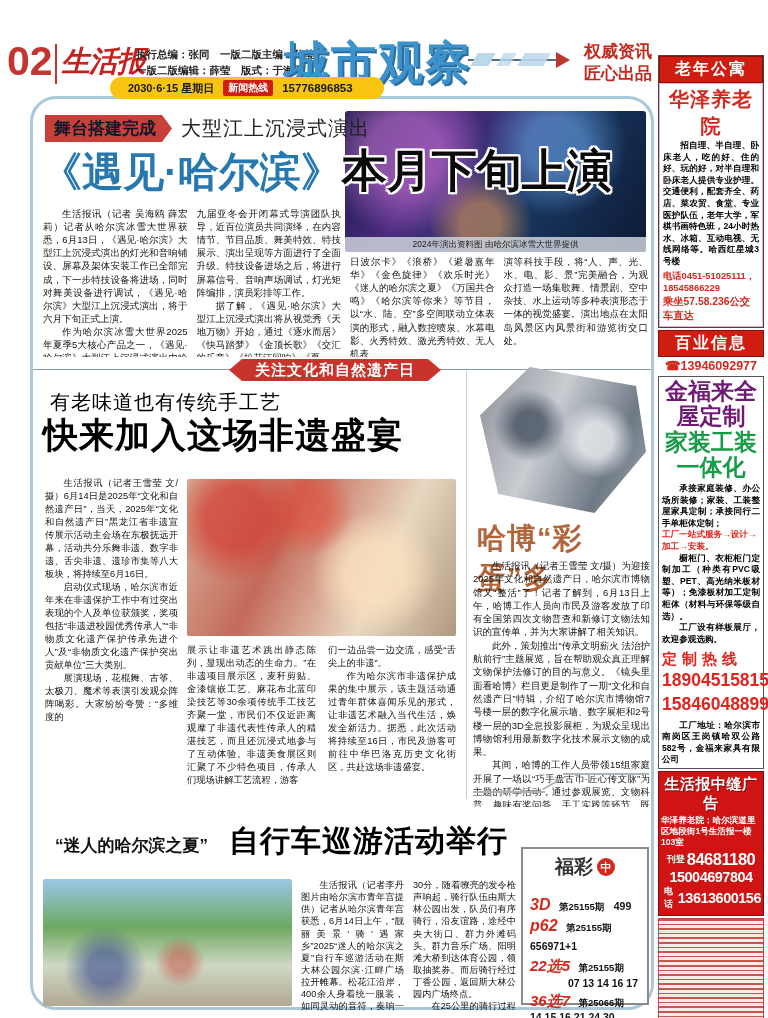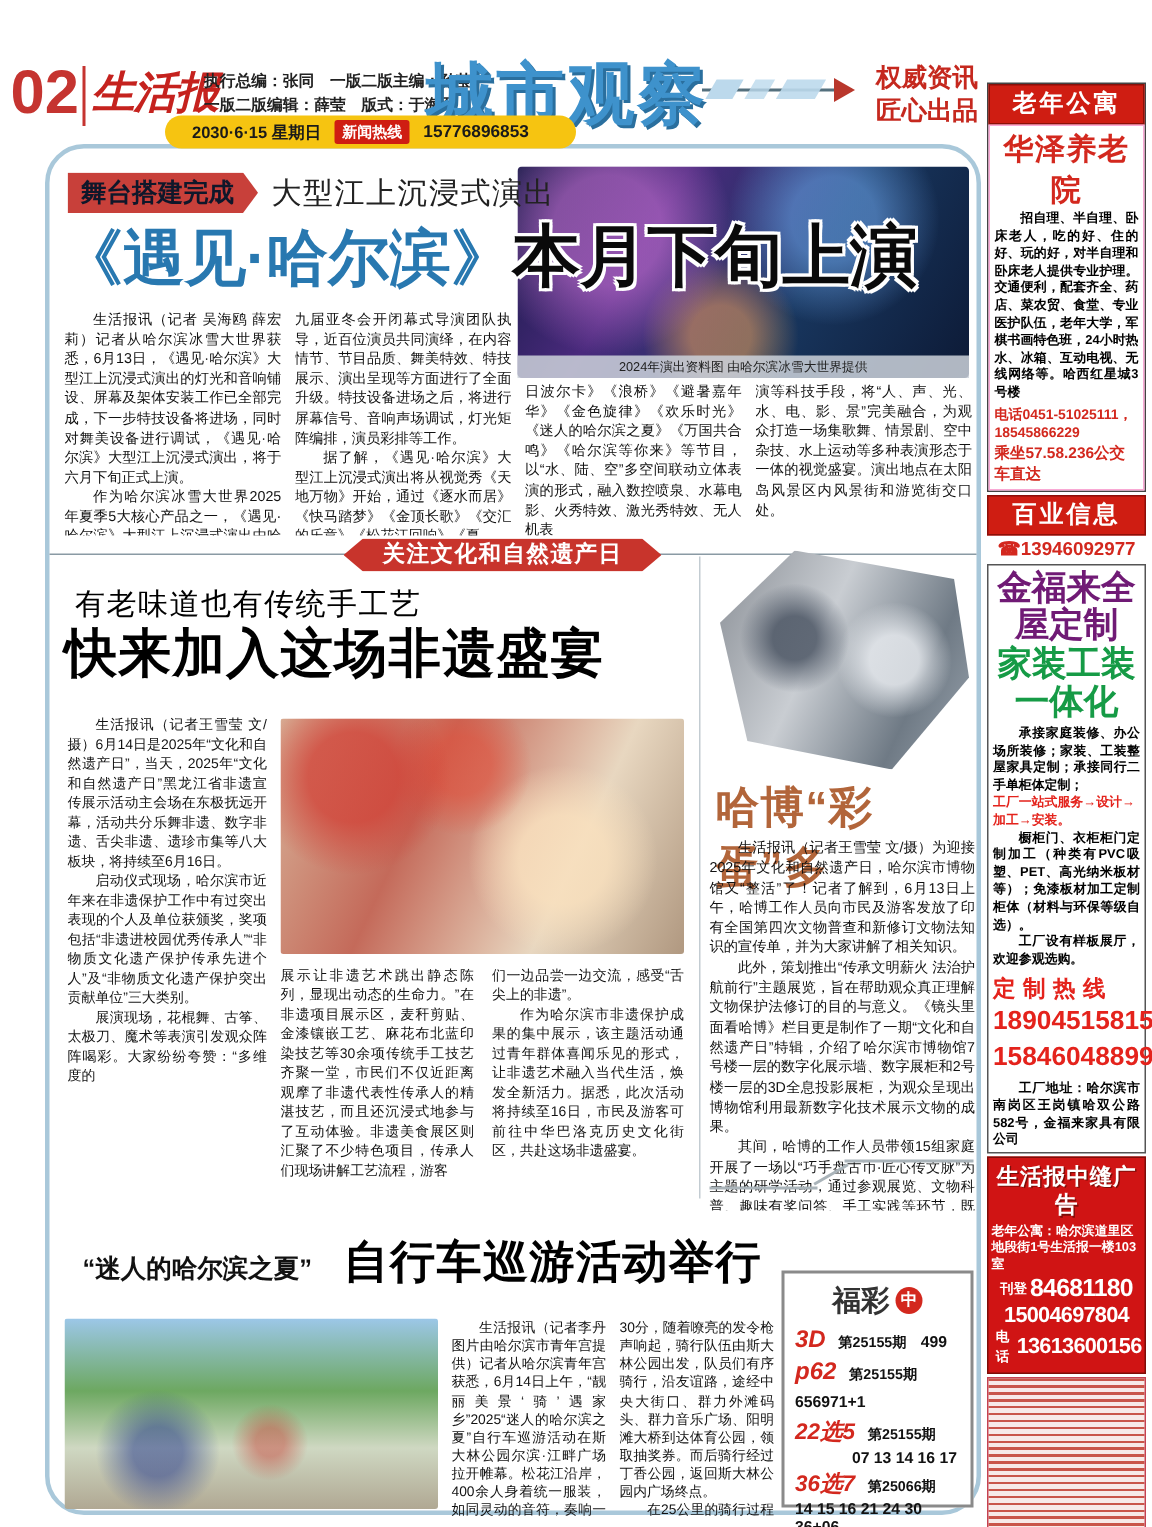--- a/index.html
+++ b/index.html
@@ -108,21 +108,21 @@
         radial-gradient(circle at 55% 65%, rgba(200,60,50,.45) 0 6%, transparent 16%),
         linear-gradient(180deg,#9cc7e8 0%,#6da861 38%,#cfd8c2 68%,#b0a893); }
   .c-col1 { left:268px; top:780px; width:103px; height:132px; }
   .c-col2 { left:380px; top:780px; width:103px; height:132px; }
   .c-col1, .c-col2 { font-size:9.2px; line-height:1.32; text-align:justify; overflow:hidden; }
   .c-col1 p, .c-col2 p { text-indent:2em; }
 
   
   .lottery { left:488px; top:748px; width:128px; height:158px; border:2px solid #8a8a8a;
              background:#fff; padding:5px 7px; }
-  .lot-logo { display:flex; align-items:center; justify-content:center; gap:4px; margin-bottom:5px; }
+  .lot-logo { display:flex; align-items:center; justify-content:center; gap:4px; margin-bottom:16px; }
   .lot-logo .txt { font-size:19px; font-weight:900; color:#333; }
   .lot-logo .ball { display:inline-block; width:18px; height:18px; border-radius:50%; background:#d3281e;
                     color:#fff; font-size:11px; font-weight:bold; text-align:center; line-height:18px; }
   .lot-row { margin:3px 0; line-height:1.15; }
   .lot-game { color:#d3281e; font-weight:900; font-style:italic; font-size:15px; margin-right:4px; }
   .lot-draw { font-size:9.5px; font-weight:bold; color:#111; }
   .lot-nums { font-size:10.5px; font-weight:900; color:#111; margin-left:5px; }
   .lot-nums.l2 { display:block; text-align:right; margin:1px 2px 0 0; }
 
   
@@ -308,21 +308,21 @@
       <div class="sb-ad-red">工厂一站式服务→设计→加工→安装。</div>
       <div class="sb-small ind">橱柜门、衣柜柜门定制加工（种类有PVC吸塑、PET、高光纳米板材等）；免漆板材加工定制柜体（材料与环保等级自选）。</div>
       <div class="sb-small ind">工厂设有样板展厅，欢迎参观选购。</div>
       <div class="sb-hotline-label">定制热线</div>
       <div class="sb-hotline-num">18904515815</div>
       <div class="sb-hotline-num">15846048899</div>
       <div class="sb-small ind" style="margin-top:3px">工厂地址：哈尔滨市南岗区王岗镇哈双公路582号，金福来家具有限公司</div>
     </div>
     <div class="sb-paper">
       <div class="sb-paper-title">生活报中缝广告</div>
-      <div class="sb-paper-addr">老年公寓：哈尔滨道里区地段街1号生活报一楼103室</div>
+      <div class="sb-paper-addr">华泽养老院：哈尔滨道里区地段街1号生活报一楼103室</div>
       <div class="sb-paper-row">
         <span class="sb-paper-label">刊登</span>
         <span class="sb-paper-num">84681180</span>
       </div>
       <div class="sb-paper-num mid">15004697804</div>
       <div class="sb-paper-row">
         <span class="sb-paper-label">电话</span>
         <span class="sb-paper-num mid">13613600156</span>
       </div>
     </div>

